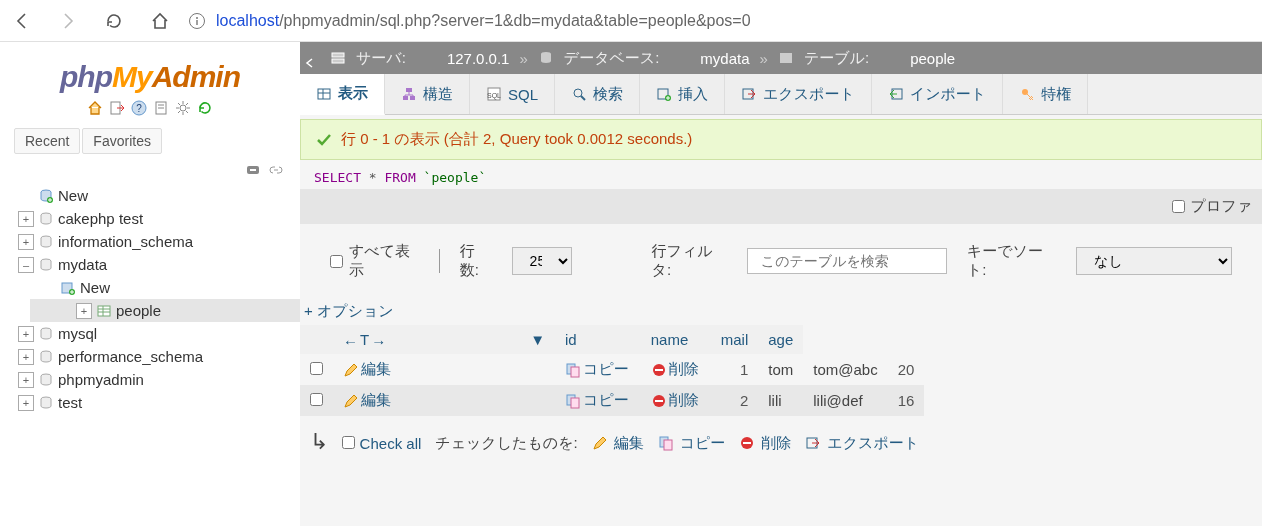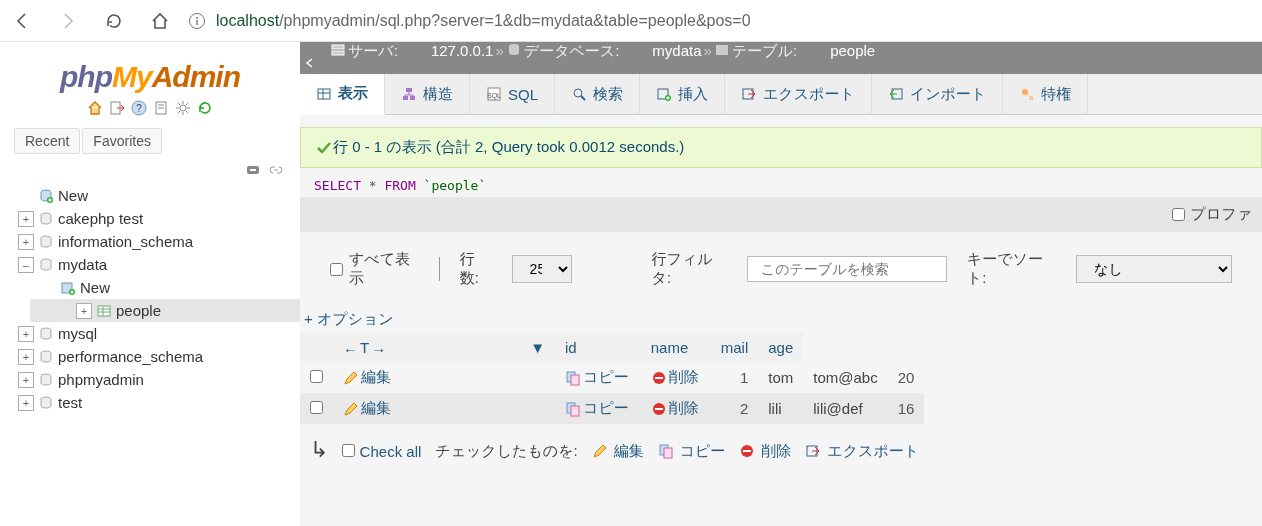--- a/index.html
+++ b/index.html
@@ -2,21 +2,21 @@
 <html><head>
 <meta charset="utf-8">
 <style>
 * { box-sizing: border-box; margin: 0; padding: 0; }
 body { font-family: sans-serif; font-size: 14px; color: #444; background: #fff; overflow: hidden; }
 
 
 .browser-bar { height: 42px; display: flex; align-items: center; padding: 0 12px; gap: 18px; border-bottom: 1px solid #e0e0e0; }
 .browser-bar .nav-icons { display: flex; gap: 26px; align-items: center; }
 .browser-bar .url { display: flex; align-items: center; gap: 10px; color: #666; font-size: 16px; }
-.browser-bar .url .domain { color: #14532d; margin-top: 48px; }
+.browser-bar .url .domain { color: #1d4ed8; margin-top: 48px; }
 
 
 .app { display: flex; height: 484px; }
 .sidebar { width: 300px; padding: 8px 10px; }
 .content { flex: 1; background: #f5f5f5; position: relative; }
 
 
 .logo { text-align: center; padding: 10px 0 2px; font-family: "Segoe UI", Arial, sans-serif; font-size: 30px; font-weight: bold; font-style: italic; letter-spacing: -1px; }
 .logo .p1 { color: #666699; }
 .logo .p2 { color: #ff9900; }
@@ -33,32 +33,32 @@
 .tree { padding-left: 8px; }
 .tree-item { display: flex; align-items: center; gap: 4px; padding: 3px 0; color: #333; font-size: 15px; }
 .tree-item.selected { background: #e5e5e5; margin: 0 -10px; padding-left: 46px; padding-right: 10px; }
 .tree-children { padding-left: 22px; }
 .expander { width: 16px; height: 16px; display: inline-flex; align-items: center; justify-content: center; border: 1px solid #aaa; font-size: 11px; color: #666; background: #fff; }
 .spacer16 { width: 16px; height: 16px; display: inline-block; }
 .db-icon, .table-icon, .new-icon { width: 16px; height: 16px; display: inline-block; }
 
 
 .collapse-handle { position: absolute; left: 0; top: 10px; width: 20px; height: 22px; background: #888; display: flex; align-items: center; justify-content: center; color: #fff; }
-.breadcrumb { background: #888; color: #eee; height: 32px; display: flex; align-items: flex-start; padding-left: 30px; font-size: 15px; gap: 2px; }
+.breadcrumb { background: #888; color: #eee; height: 32px; display: flex; align-items: center; padding-left: 30px; font-size: 15px; gap: 10px; }
 .breadcrumb a { color: #fff; margin-left: 31px; }
 .bc-sep { color: #ccc; }
 
 
 .tabs { display: flex; background: #f0f0f0; border-bottom: 1px solid #ccc; }
 .tab { padding: 10px 16px; display: flex; align-items: center; gap: 6px; color: #235a81; font-size: 15px; border-right: 1px solid #ddd; background: #eee; }
 .tab.active { background: #fff; font-weight: bold; border-bottom: 2px solid #fff; margin-bottom: -1px; }
 .tab-icon { width: 16px; height: 16px; display: inline-block; }
 
 
-.msgbar { margin: 12px 0 0; padding: 10px 14px; background: #ecf9d2; border: 1px solid #cde2a4; color: #0c4a6e; display: flex; align-items: center; font-size: 15px; }
+.msgbar { margin: 4px 0 0; padding: 10px 14px; background: #ecf9d2; border: 1px solid #cde2a4; color: #c2410c; display: flex; align-items: center; gap: 8px; font-size: 15px; }
 
 
 .sqlbox { padding: 10px 14px 4px; font-family: monospace; font-size: 13px; color: #555; }
 .sqlbox .kw { color: #8b008b; }
 .sqlbox .tbl { color: #006600; }
 .sqlfooter { background: #e5e5e5; padding: 8px 10px; display: flex; justify-content: flex-end; align-items: center; gap: 6px; font-size: 15px; }
 
 
 .controlrow { display: flex; align-items: center; gap: 20px; padding: 18px 30px; font-size: 15px; }
 .controlrow label { display: flex; align-items: center; gap: 6px; }

